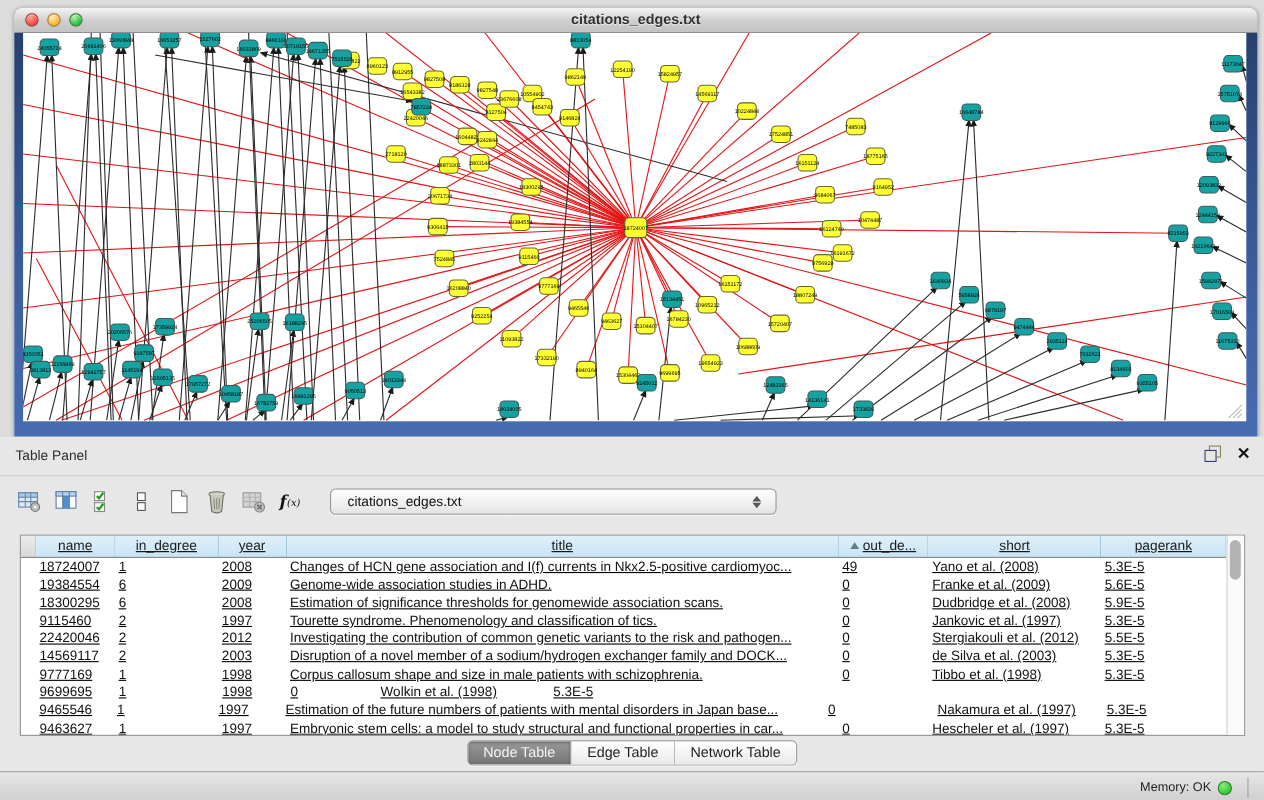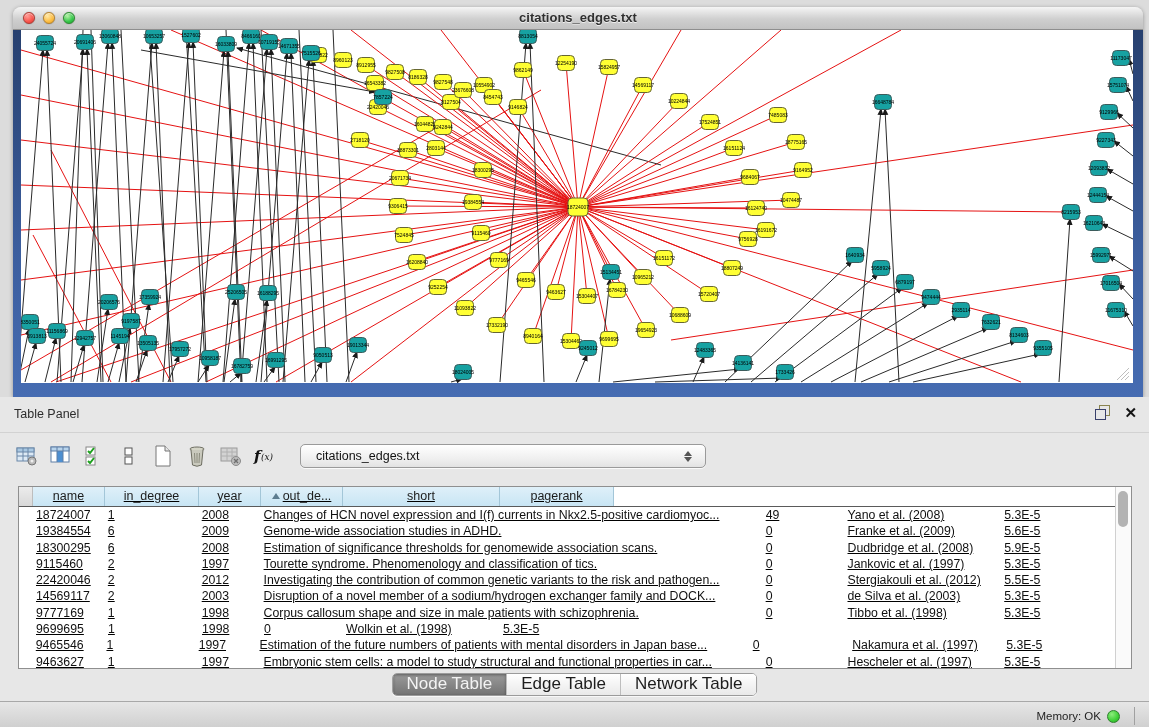--- a/index.html
+++ b/index.html
@@ -57,21 +57,21 @@
   .sort-tri{display:inline-block;width:0;height:0;border-left:4px solid transparent;
     border-right:4px solid transparent;border-bottom:6px solid #5d7d90;margin-right:3px;vertical-align:1px;}
   .brow{display:flex;height:16.3px;font-size:12.3px;color:#101010;}
   .bcell{box-sizing:border-box;padding-left:3px;line-height:16.3px;white-space:nowrap;overflow:hidden;}
   .vscroll{width:15px;background:#fafafa;border-left:1px solid #d0d0d0;position:relative;}
   .vthumb{position:absolute;left:2px;top:4px;width:10px;height:36px;border-radius:6px;background:#b3b3b3;}
   
   .tabs{position:absolute;left:50%;top:276px;transform:translateX(-50%);display:flex;height:21px;
     border:1px solid #9b9b9b;border-radius:5px;overflow:hidden;background:#fff;
     box-shadow:0 1px 0 rgba(255,255,255,.7);}
-  .tab{padding:0 14px;font-size:17px;line-height:20px;color:#1d1d1d;
+  .tab{padding:0 14px;font-size:13px;line-height:20px;color:#1d1d1d;
     background:linear-gradient(#ffffff,#e9e9e9);border-right:1px solid #b9b9b9;}
   .tab:last-child{border-right:none;}
   .tab.active{background:linear-gradient(#9a9a9a,#747474);color:#f3f3f3;
     box-shadow:inset 0 1px 3px rgba(0,0,0,.4);}
   
   .status-bar{position:absolute;left:0;top:701px;width:1149px;height:26px;
     background:linear-gradient(#e6e6e6,#cfcfcf);border-top:1px solid #a8a8a8;}
   .mem{position:absolute;right:14px;top:5px;display:flex;align-items:center;gap:6px;}
   .mem-label{font-size:11.5px;color:#1f1f1f;}
   .mem-dot{width:13px;height:13px;border-radius:50%;
@@ -592,31 +592,32 @@
     </div>
   </div>
 
   <div class="tbl-wrap">
     <div class="tbl">
       <div class="hdr-row" id="hdr-row">
           <div class="hdr-cell corner" style="width: 14px;"><span></span></div>
           <div class="hdr-cell" style="width: 72px;"><span>name</span></div>
           <div class="hdr-cell" style="width: 94px;"><span>in_degree</span></div>
           <div class="hdr-cell" style="width: 62px;"><span>year</span></div>
+          <div class="hdr-cell" style="width: 503px;"><span>title</span></div>
           <div class="hdr-cell" style="width: 82px;"><span class="sort-tri"></span><span>out_de...</span></div>
           <div class="hdr-cell" style="width: 157px;"><span>short</span></div>
           <div class="hdr-cell" style="width: 114px; text-align: center;"><span>pagerank</span></div>
         </div>
       <div id="tbody">
           <div class="brow">
             <div class="bcell" style="width: 14px;"></div>
             <div class="bcell" style="width: 72px;">18724007</div>
             <div class="bcell" style="width: 94px;">1</div>
             <div class="bcell" style="width: 62px;">2008</div>
-            <div class="bcell" style="width: 503px;">Changes of HCN novel expression and I(f) currents in Nkx2.5-positive cardiomyoc...</div>
+            <div class="bcell" style="width: 503px;">Changes of HCN gene association and I(f) currents in Nkx2.5-positive cardiomyoc...</div>
             <div class="bcell" style="width: 82px;">49</div>
             <div class="bcell" style="width: 157px;">Yano et al. (2008)</div>
             <div class="bcell" style="width: 114px;">5.3E-5</div>
           </div>
           <div class="brow">
             <div class="bcell" style="width: 14px;"></div>
             <div class="bcell" style="width: 72px;">19384554</div>
             <div class="bcell" style="width: 94px;">6</div>
             <div class="bcell" style="width: 62px;">2009</div>
             <div class="bcell" style="width: 503px;">Genome-wide association studies in ADHD.</div>

